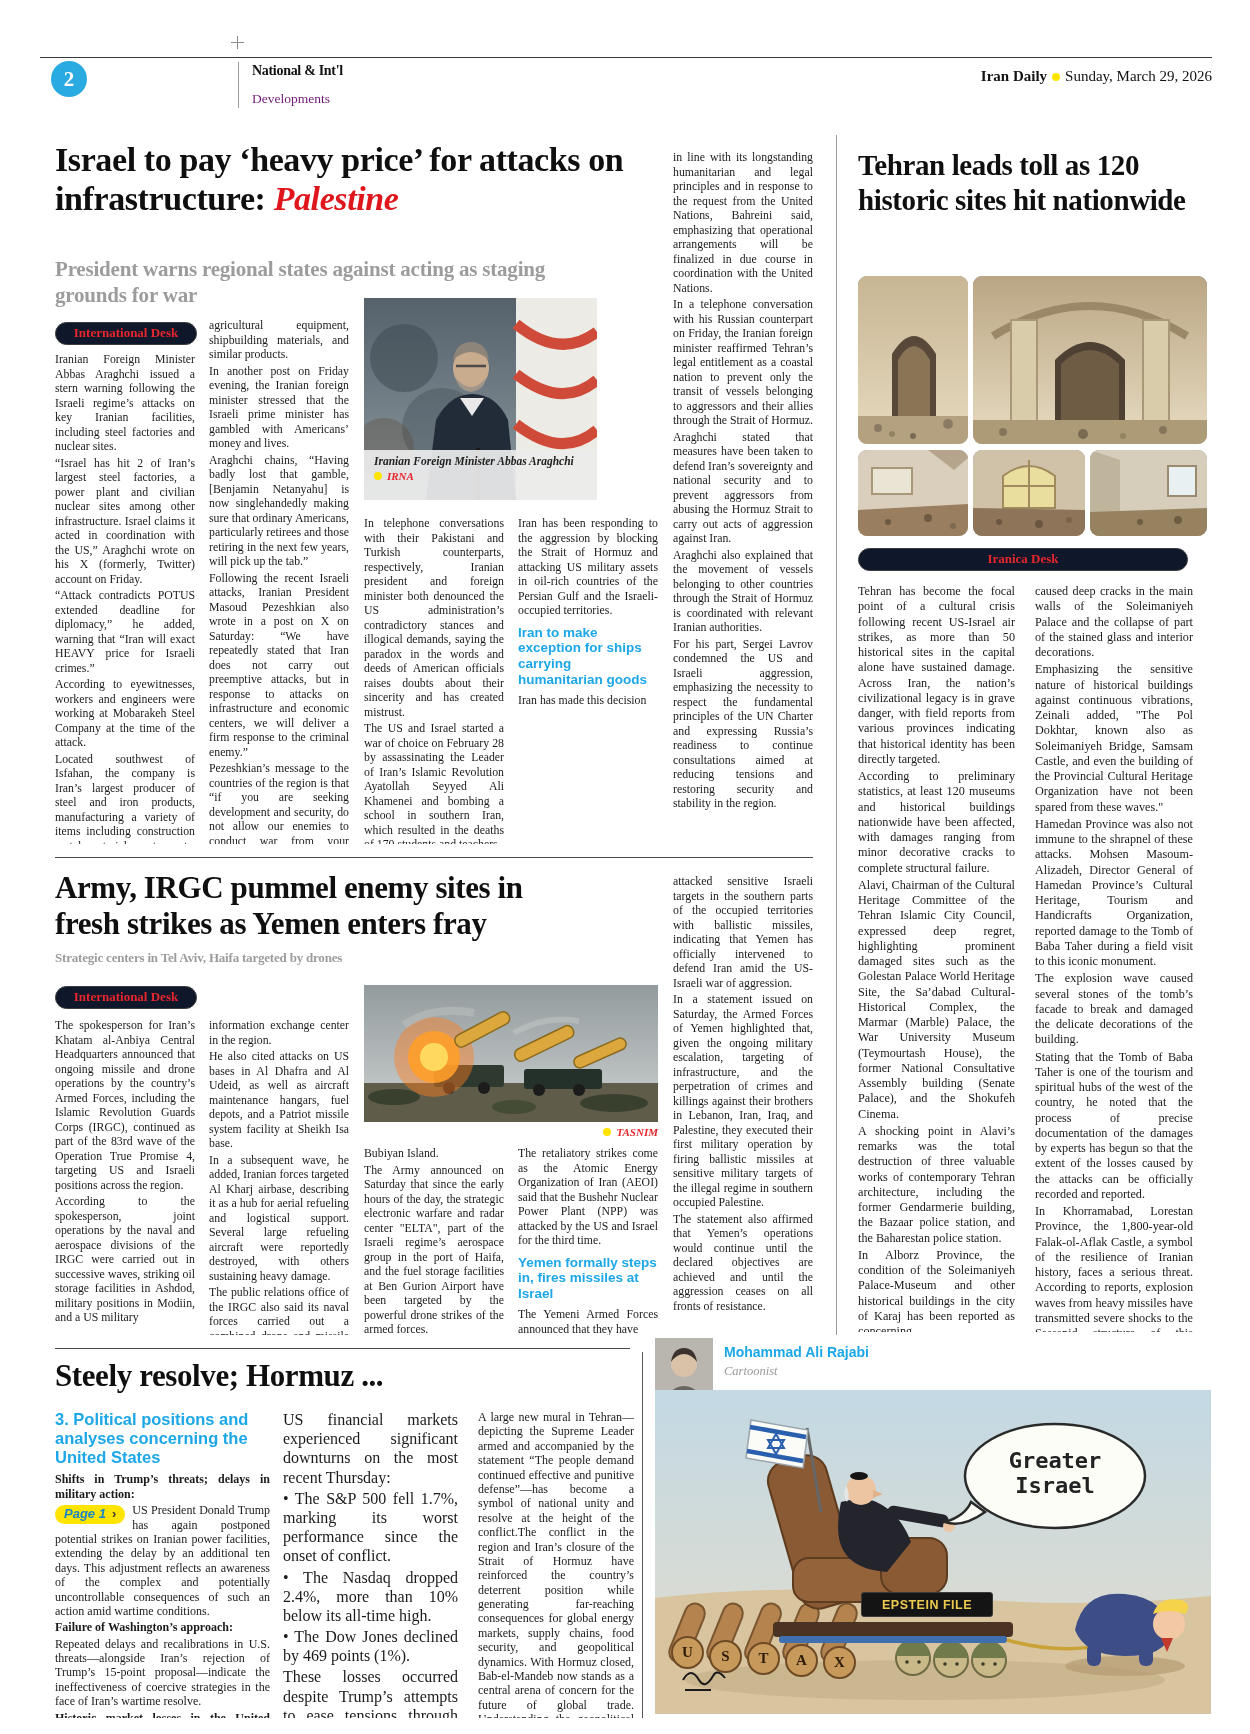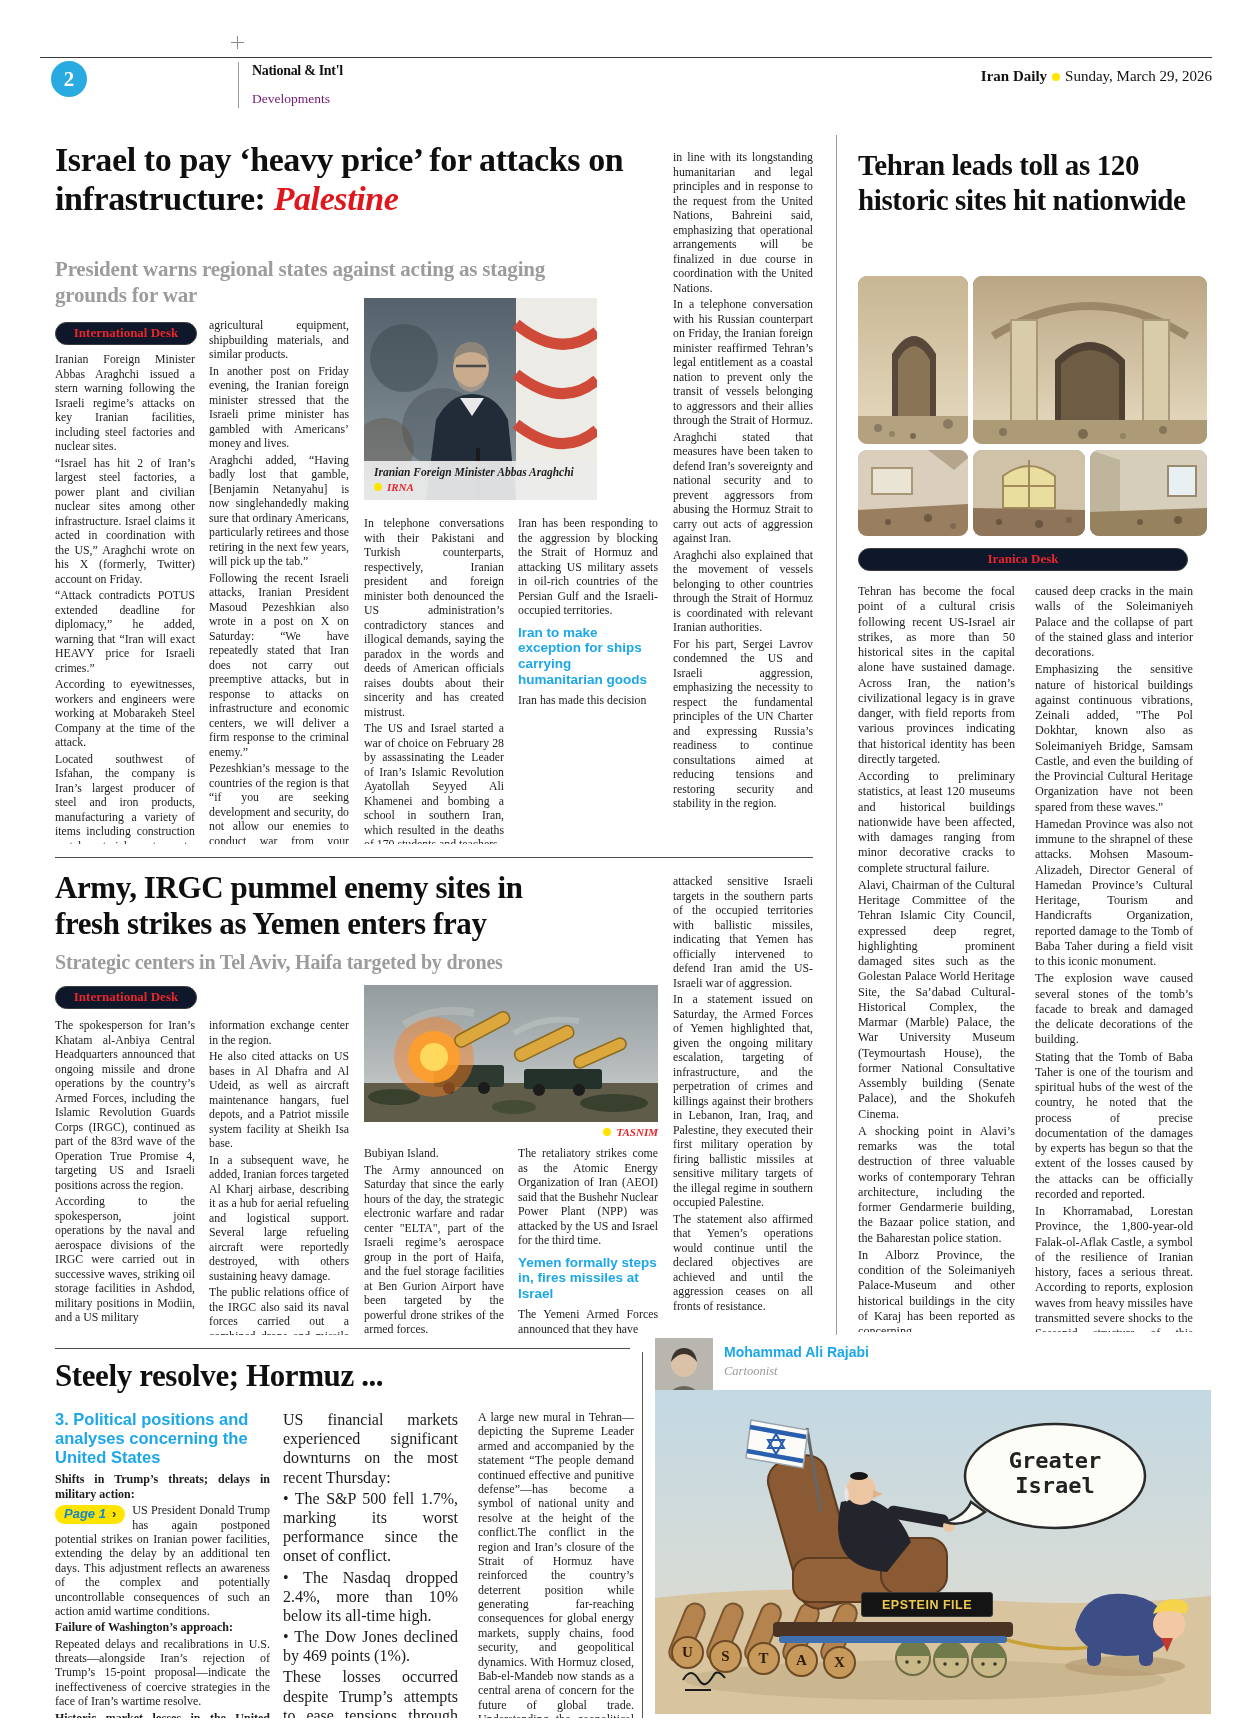--- a/index.html
+++ b/index.html
@@ -33,21 +33,21 @@
   .crosshead{color:#1ca7e8;font-weight:bold;font-size:13.5px;line-height:1.18;margin:7px 0 5px;
     text-align:left;font-family:"Liberation Sans","DejaVu Sans",sans-serif}
   .bold-line{font-weight:bold;margin:0 0 2px 0}
   .kicker{color:#1ca7e8;font-weight:bold;font-size:16.5px;line-height:1.14;margin:0 0 6px;
     font-family:"Liberation Sans","DejaVu Sans",sans-serif;text-align:left}
   
   .photo{position:absolute;overflow:hidden;background:#888}
   .photo svg{display:block;width:100%;height:100%}
   .photo-rounded{border-radius:9px}
   .photo-caption{position:absolute;left:0;right:0;bottom:0;background:rgba(236,236,236,.93);
-    padding:4px 10px 5px;font-size:11.5px;font-style:italic;font-weight:bold;color:#222;text-align:left;line-height:1.3}
+    padding:4px 10px 16px;font-size:11.5px;font-style:italic;font-weight:bold;color:#222;text-align:left;line-height:1.3}
   .credit{color:#e8262d;font-style:italic;font-weight:bold;font-size:11px}
   .credit-line{position:absolute;text-align:right;font-size:11px}
   
   .page-badge{float:left;background:#ffe400;border-radius:12px;padding:1px 9px 2px;margin:2px 7px 2px 0;
     color:#1686c8;font-style:italic;font-weight:bold;font-size:13px;font-family:"Liberation Sans","DejaVu Sans",sans-serif;cursor:pointer}
   .pb-arrow{font-style:normal;color:#333;margin-left:6px;font-weight:bold}
   .author-name{position:absolute;color:#1ca7e8;font-weight:bold;font-size:14px;font-family:"Liberation Sans","DejaVu Sans",sans-serif}
   .author-role{position:absolute;color:#9a9a9a;font-style:italic;font-size:12.5px}
   
   .cartoon-wrap{position:absolute;overflow:hidden}
@@ -86,21 +86,21 @@
   <div class="bodycol" style="left:55px;top:352px;width:140px;height:492px">
       <p class="para">Iranian Foreign Minister Abbas Araghchi issued a stern warning following the Israeli regime’s attacks on key Iranian facilities, including steel factories and nuclear sites.</p>
       <p class="para">“Israel has hit 2 of Iran’s largest steel factories, a power plant and civilian nuclear sites among other infrastructure. Israel claims it acted in coordination with the US,” Araghchi wrote on his X (formerly, Twitter) account on Friday.</p>
       <p class="para">“Attack contradicts POTUS extended deadline for diplomacy,” he added, warning that “Iran will exact HEAVY price for Israeli crimes.”</p>
       <p class="para">According to eyewitnesses, workers and engineers were working at Mobarakeh Steel Company at the time of the attack.</p>
       <p class="para">Located southwest of Isfahan, the company is Iran’s largest producer of steel and iron products, manufacturing a variety of items including construction metal materials, auto parts, galvanized containers,</p>
     </div>
   <div class="bodycol" style="left:209px;top:318px;width:140px;height:526px">
       <p class="para">agricultural equipment, shipbuilding materials, and similar products.</p>
       <p class="para">In another post on Friday evening, the Iranian foreign minister stressed that the Israeli prime minister has gambled with Americans’ money and lives.</p>
-      <p class="para">Araghchi added, “Having badly lost that gamble, [Benjamin Netanyahu] is now singlehandedly making sure that ordinary Americans, particularly retirees and those retiring in the next few years, will pick up the tab.”</p>
+      <p class="para">Araghchi chains, “Having badly lost that gamble, [Benjamin Netanyahu] is now singlehandedly making sure that ordinary Americans, particularly retirees and those retiring in the next few years, will pick up the tab.”</p>
       <p class="para">Following the recent Israeli attacks, Iranian President Masoud Pezeshkian also wrote in a post on X on Saturday: “We have repeatedly stated that Iran does not carry out preemptive attacks, but in response to attacks on infrastructure and economic centers, we will deliver a firm response to the criminal enemy.”</p>
       <p class="para">Pezeshkian’s message to the countries of the region is that “if you are seeking development and security, do not allow our enemies to conduct war from your countries.”</p>
     </div>
 
   <div class="photo" style="left:364px;top:298px;width:233px;height:202px">
     <svg viewBox="0 0 233 202" preserveAspectRatio="none">
       <defs>
         <linearGradient id="gMain" x1="0" y1="0" x2="0" y2="1">
           <stop offset="0" stop-color="#55616b"></stop>
             <stop offset="1" stop-color="#8e9aa0"></stop>
@@ -146,21 +146,21 @@
       <p class="para">In a telephone conversation with his Russian counterpart on Friday, the Iranian foreign minister reaffirmed Tehran’s legal entitlement as a coastal nation to prevent only the transit of vessels belonging to aggressors and their allies through the Strait of Hormuz.</p>
       <p class="para">Araghchi stated that measures have been taken to defend Iran’s sovereignty and national security and to prevent aggressors from abusing the Hormuz Strait to carry out acts of aggression against Iran.</p>
       <p class="para">Araghchi also explained that the movement of vessels belonging to other countries through the Strait of Hormuz is coordinated with relevant Iranian authorities.</p>
       <p class="para">For his part, Sergei Lavrov condemned the US and Israeli aggression, emphasizing the necessity to respect the fundamental principles of the UN Charter and expressing Russia’s readiness to continue consultations aimed at reducing tensions and restoring security and stability in the region.</p>
     </div>
 
   <div class="rule-h" style="left:55px;top:857px;width:758px"></div>
   <div class="rule-v" style="left:836px;top:135px;height:1200px"></div>
 
   <h1 class="headline" style="left:55px;top:870px;width:505px;font-size:31px">Army, IRGC pummel enemy sites in fresh strikes as Yemen enters fray</h1>
-  <h2 class="subhead" style="left:55px;top:950px;width:540px;font-size:20px">Strategic centers in Tel Aviv, Haifa targeted by drones</h2>
+  <h2 class="subhead" style="left:55px;top:950px;width:540px;font-size:13px">Strategic centers in Tel Aviv, Haifa targeted by drones</h2>
   <div class="desk-badge" style="left:55px;top:986px;width:142px">International Desk</div>
 
   <div class="bodycol" style="left:55px;top:1018px;width:140px;height:317px">
       <p class="para">The spokesperson for Iran’s Khatam al-Anbiya Central Headquarters announced that ongoing missile and drone operations by the country’s Armed Forces, including the Islamic Revolution Guards Corps (IRGC), continued as part of the 83rd wave of the Operation True Promise 4, targeting US and Israeli positions across the region.</p>
       <p class="para">According to the spokesperson, joint operations by the naval and aerospace divisions of the IRGC were carried out in successive waves, striking oil storage facilities in Ashdod, military positions in Modiin, and a US military</p>
     </div>
   <div class="bodycol" style="left:209px;top:1018px;width:140px;height:317px">
       <p class="para">information exchange center in the region.</p>
       <p class="para">He also cited attacks on US bases in Al Dhafra and Al Udeid, as well as aircraft maintenance hangars, fuel depots, and a Patriot missile system facility at Sheikh Isa base.</p>
       <p class="para">In a subsequent wave, he added, Iranian forces targeted Al Kharj airbase, describing it as a hub for aerial refueling and logistical support. Several large refueling aircraft were reportedly destroyed, with others sustaining heavy damage.</p>

